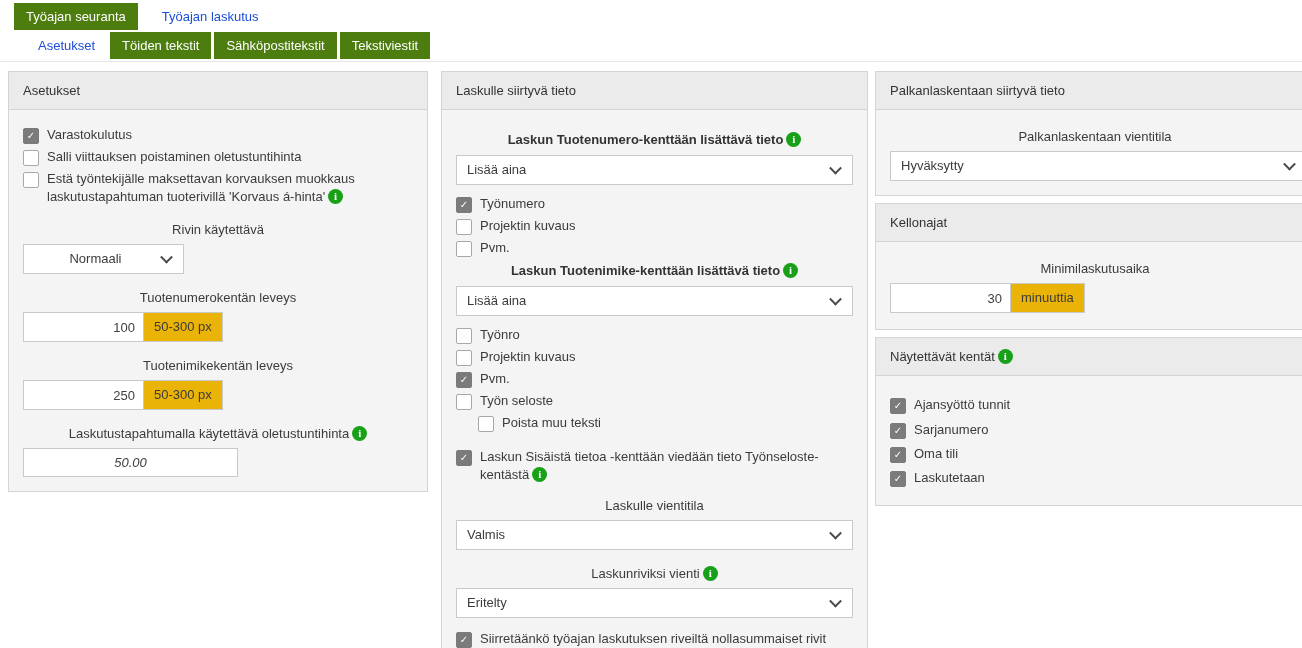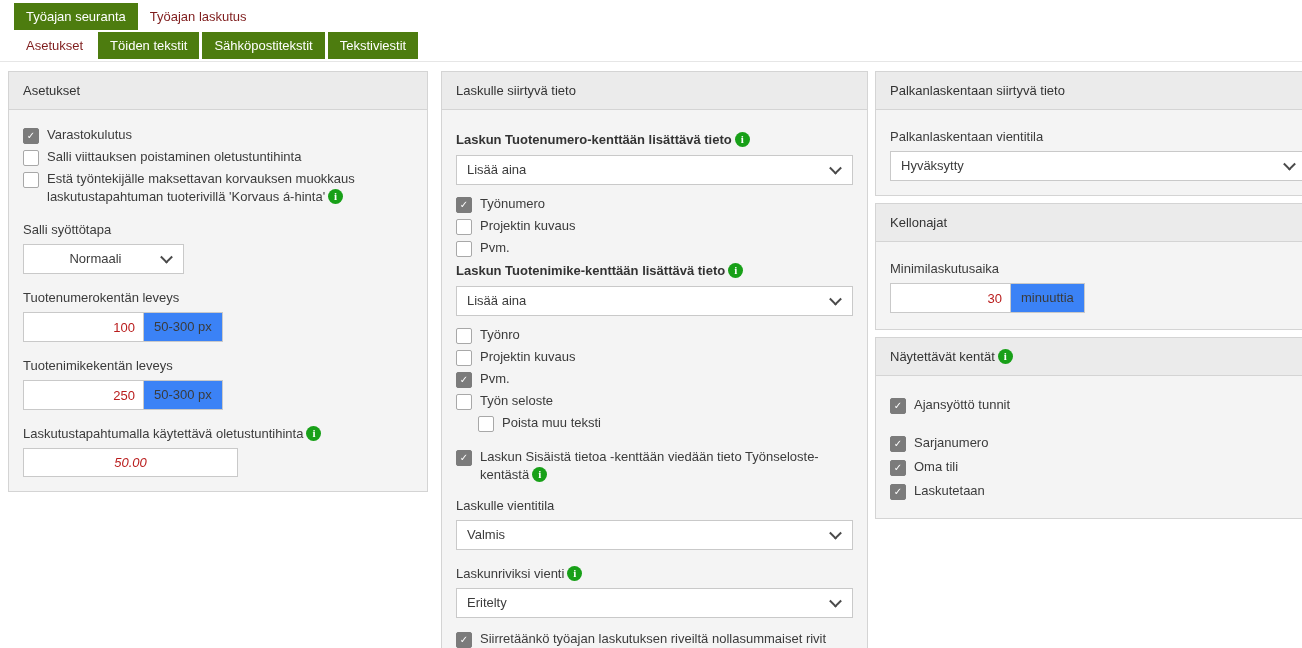--- a/index.html
+++ b/index.html
@@ -7,21 +7,21 @@
     width:1302px;height:648px;overflow:hidden;position:relative;
     background:#ffffff;color:#3b3b3b;
     font-family:"Liberation Sans","DejaVu Sans",sans-serif;
     font-size:13px;
   }
   
   .nav1{display:flex;margin:3px 0 0 14px;}
   .nav2{display:flex;gap:3px;margin:2px 0 0 14px;}
   .tab{padding:6px 12px 6px 12px;line-height:15px;white-space:nowrap;cursor:pointer;}
   .tab-green{background:#4d7c0f;color:#ffffff;}
-  .tab-plain{background:#ffffff;color:#7f1d1d;}
+  .tab-plain{background:#ffffff;color:#1d4ed8;margin-left:12px;}
   .nav-sep{height:1px;background:#e6e6e6;margin-top:2px;}
   
   .content{display:flex;align-items:flex-start;margin:9px 0 0 8px;}
   .col1{width:420px;margin-right:13px;flex:none;}
   .col2{width:427px;margin-right:7px;flex:none;}
   .col3{width:440px;flex:none;}
   
   .panel{border:1px solid #d4d4d4;background:#f4f4f4;margin-bottom:7px;box-sizing:border-box;}
   .panel-header{background:#ebebeb;border-bottom:1px solid #d4d4d4;padding:11px 14px;color:#333;}
   .panel-body{padding:14px;}
@@ -34,35 +34,35 @@
   .cb.checked{background:#7b7b7b;border-color:#7b7b7b;}
   .cb.checked::after{content:"\2713";color:#fff;font-size:10px;font-weight:bold;line-height:1;}
   .cb-text{margin-left:8px;}
   
   .info{display:inline-block;width:15px;height:15px;border-radius:50%;background:#18a018;
         vertical-align:-3px;margin-left:3px;position:relative;}
   .info::after{content:"i";position:absolute;left:0;top:0;width:15px;height:15px;
         color:#fff;font-size:11px;font-weight:bold;text-align:center;line-height:15px;
         font-family:"Liberation Serif","DejaVu Serif",serif;}
   
-  .f-label{margin:16px 0 7px 0;display:block;}
+  .f-label{margin:16px 0 7px 0;display:block;text-align:center;}
   .f-label.first{margin-top:2px;}
   .f-label.bold{font-weight:bold;color:#333;margin:6px 0 8px 0;}
   .select{position:relative;background:#fff;border:1px solid #c9c9c9;padding:6px 26px 6px 10px;
           line-height:16px;cursor:pointer;box-sizing:border-box;}
   .select .chev{position:absolute;right:12px;top:50%;width:7px;height:7px;
           border-right:2px solid #4a4a4a;border-bottom:2px solid #4a4a4a;
           transform:translateY(-70%) rotate(45deg);}
   .select.w-narrow{width:161px;text-align:center;}
   .select.w-full{width:100%;}
   .select.w-right{width:417px;}
-  input{font-family:"Liberation Sans","DejaVu Sans",sans-serif;font-size:13px;color:#b91c1c;}
+  input{font-family:"Liberation Sans","DejaVu Sans",sans-serif;font-size:13px;color:#404040;}
   .ig{display:flex;}
   .ig input{width:103px;padding:6px 8px;border:1px solid #c9c9c9;background:#fff;text-align:right;}
-  .ig .addon{padding:6px 10px;border:1px solid #c9c9c9;border-left:none;background:#3b82f6;
+  .ig .addon{padding:6px 10px;border:1px solid #c9c9c9;border-left:none;background:#eab308;
              line-height:16px;white-space:nowrap;}
   .txt-input{width:173px;padding:6px 20px;border:1px solid #c9c9c9;background:#fff;text-align:center;font-style:italic;}
   .mt16{margin-top:16px;}
   .mb10{margin-bottom:10px;}
 </style>
 </head>
 <body>
 
 <nav class="nav1">
   <div class="tab tab-green">Työajan seuranta</div>
@@ -89,21 +89,21 @@
         </div>
         <div class="cb-row">
           <span class="cb"></span>
           <span class="cb-text">Salli viittauksen poistaminen oletustuntihinta</span>
         </div>
         <div class="cb-row">
           <span class="cb"></span>
           <span class="cb-text"><span>Estä työntekijälle maksettavan korvauksen muokkaus laskutustapahtuman tuoterivillä 'Korvaus á-hinta'</span><span class="info"></span></span>
         </div>
 
-        <label class="f-label">Salli syöttötapa</label>
+        <label class="f-label">Rivin käytettävä</label>
         <div class="select w-narrow">
           <span>Normaali</span>
           <span class="chev"></span>
         </div>
 
         <label class="f-label">Tuotenumerokentän leveys</label>
         <div class="ig">
           <input value="100" style="">
           <span class="addon">50-300 px</span>
         </div>
@@ -213,21 +213,21 @@
         <div class="ig">
           <input value="30" style="">
           <span class="addon">minuuttia</span>
         </div>
       </div>
     </section>
 
     <section class="panel">
       <header class="panel-header"><span>Näytettävät kentät</span><span class="info"></span></header>
       <div class="panel-body" style="padding-top:20px;padding-bottom:18px;">
-        <div class="cb-row" style="margin-bottom:20px;">
+        <div class="cb-row" style="margin-bottom:7px;">
           <span class="cb checked"></span>
           <span class="cb-text">Ajansyöttö tunnit</span>
         </div>
         <div class="cb-row" style="margin-bottom:6px;">
           <span class="cb checked"></span>
           <span class="cb-text">Sarjanumero</span>
         </div>
         <div class="cb-row" style="margin-bottom:6px;">
           <span class="cb checked"></span>
           <span class="cb-text">Oma tili</span>

